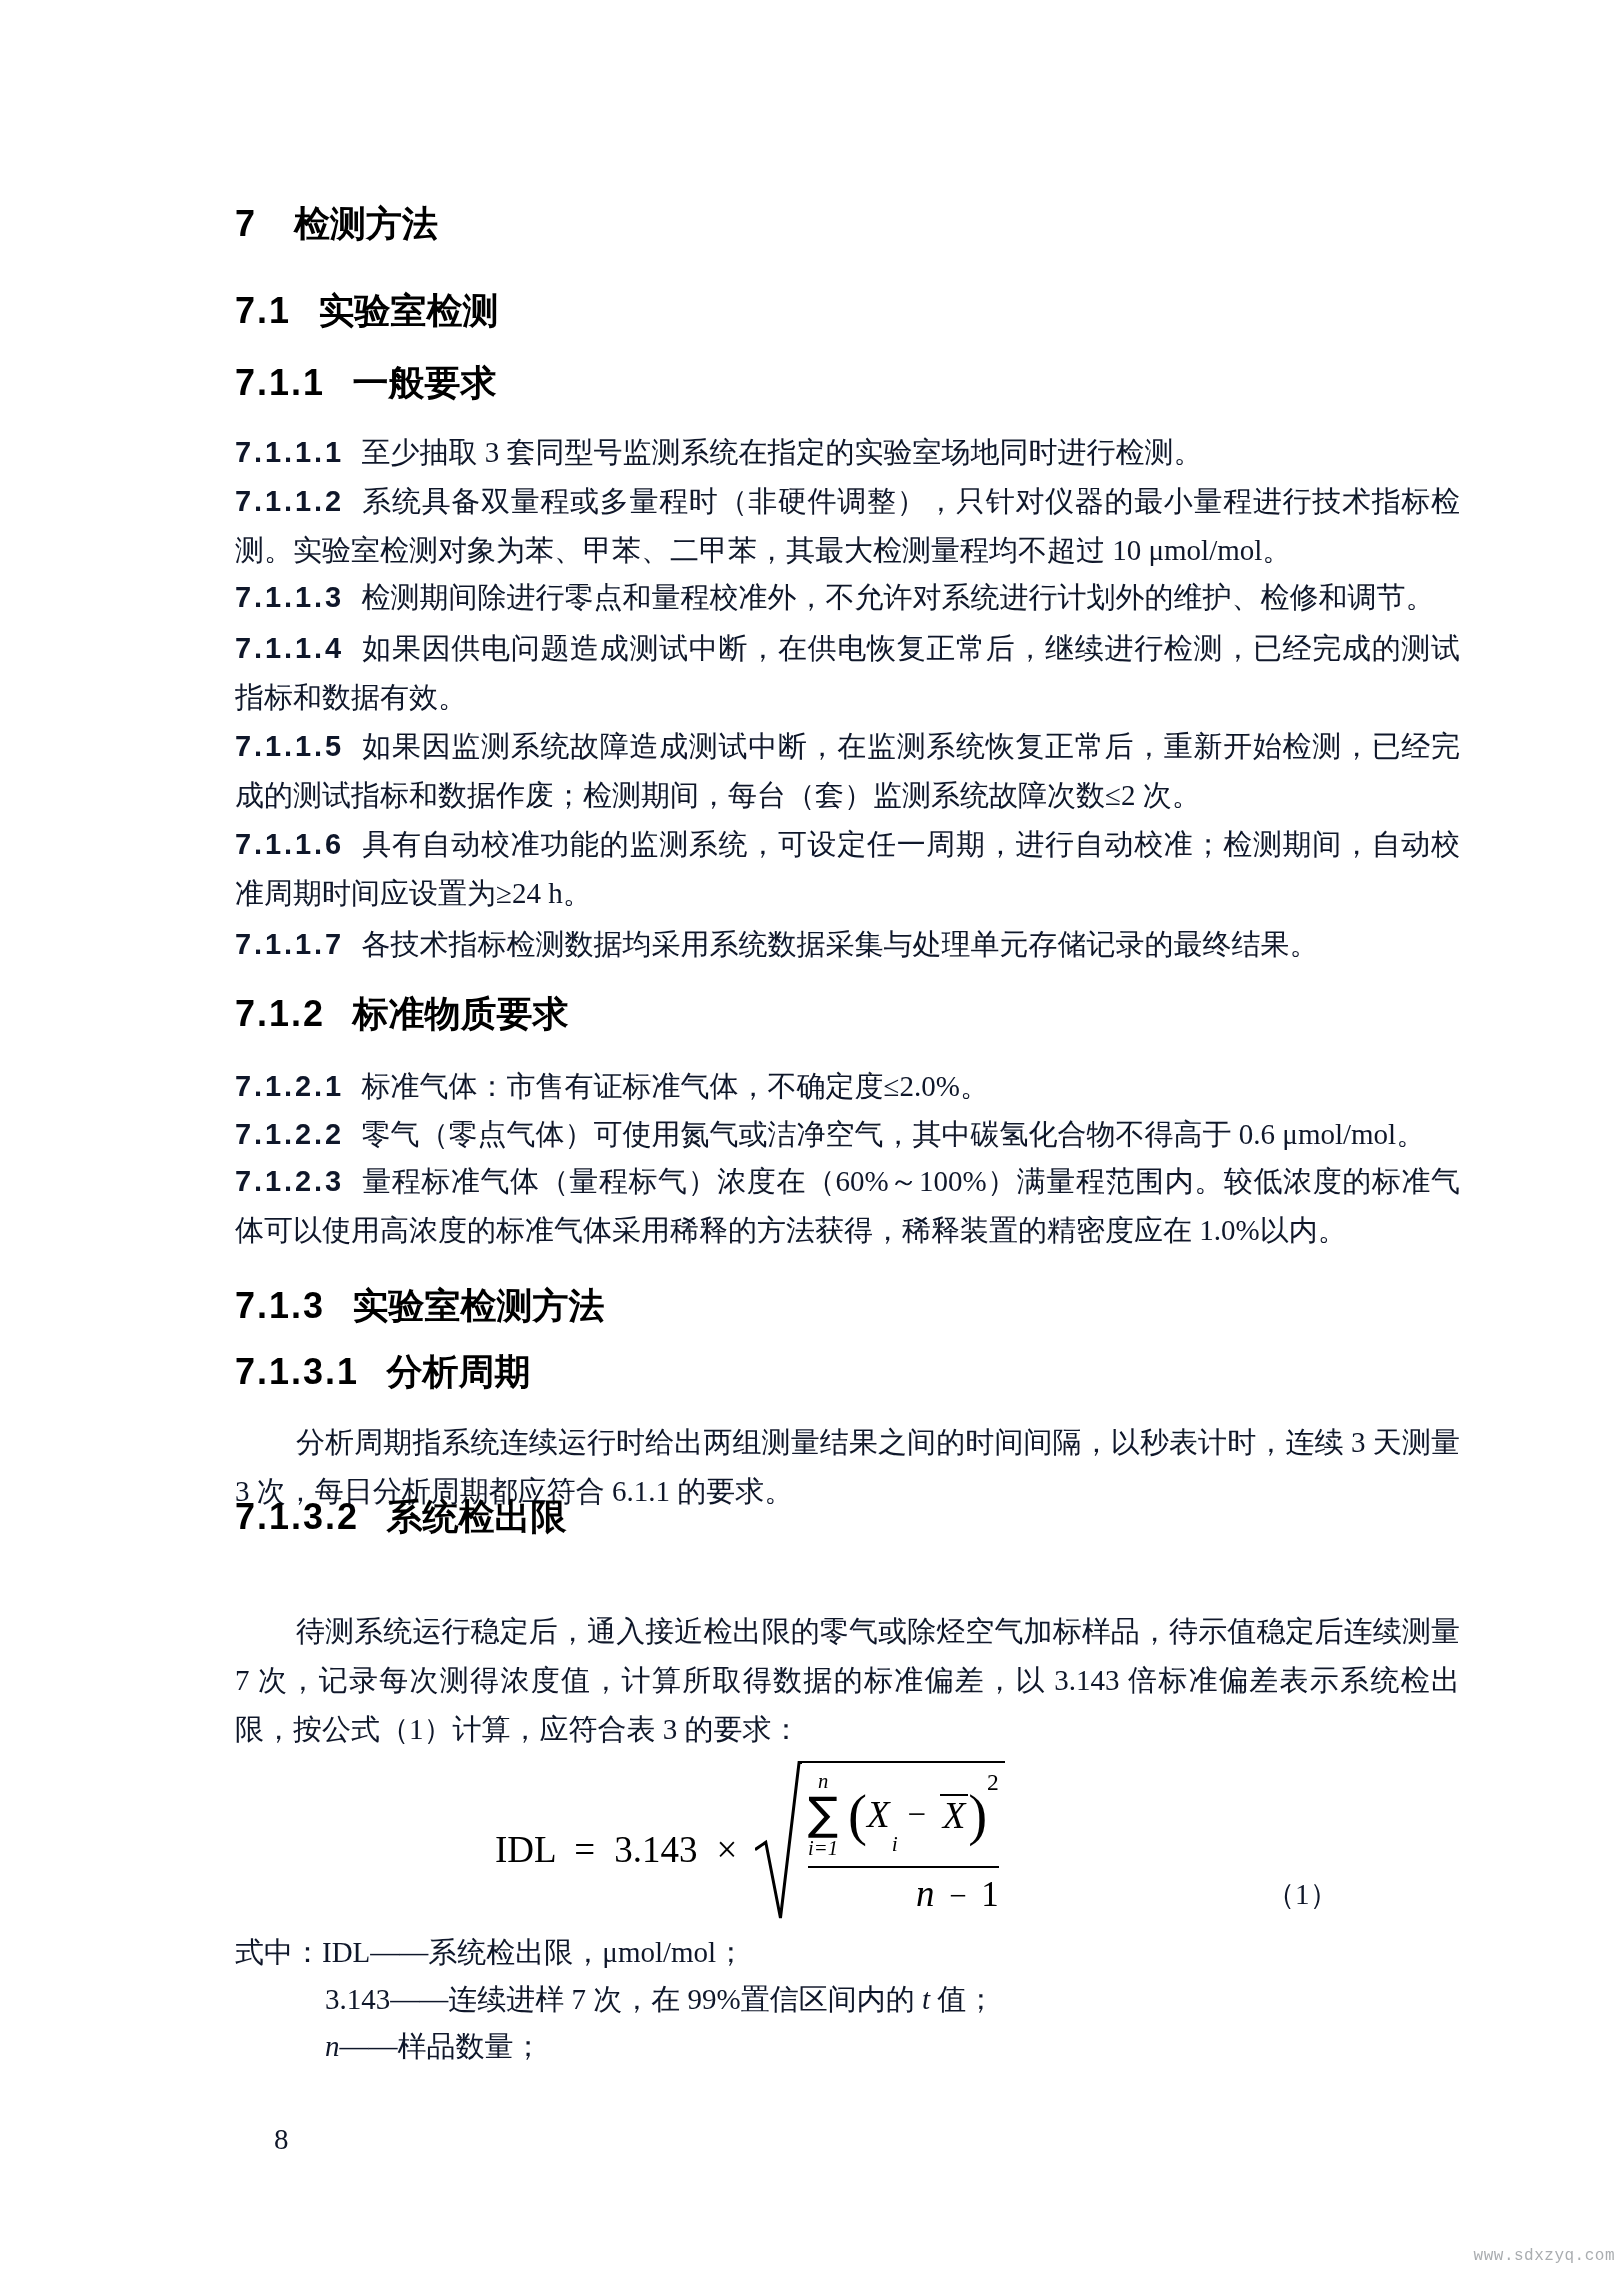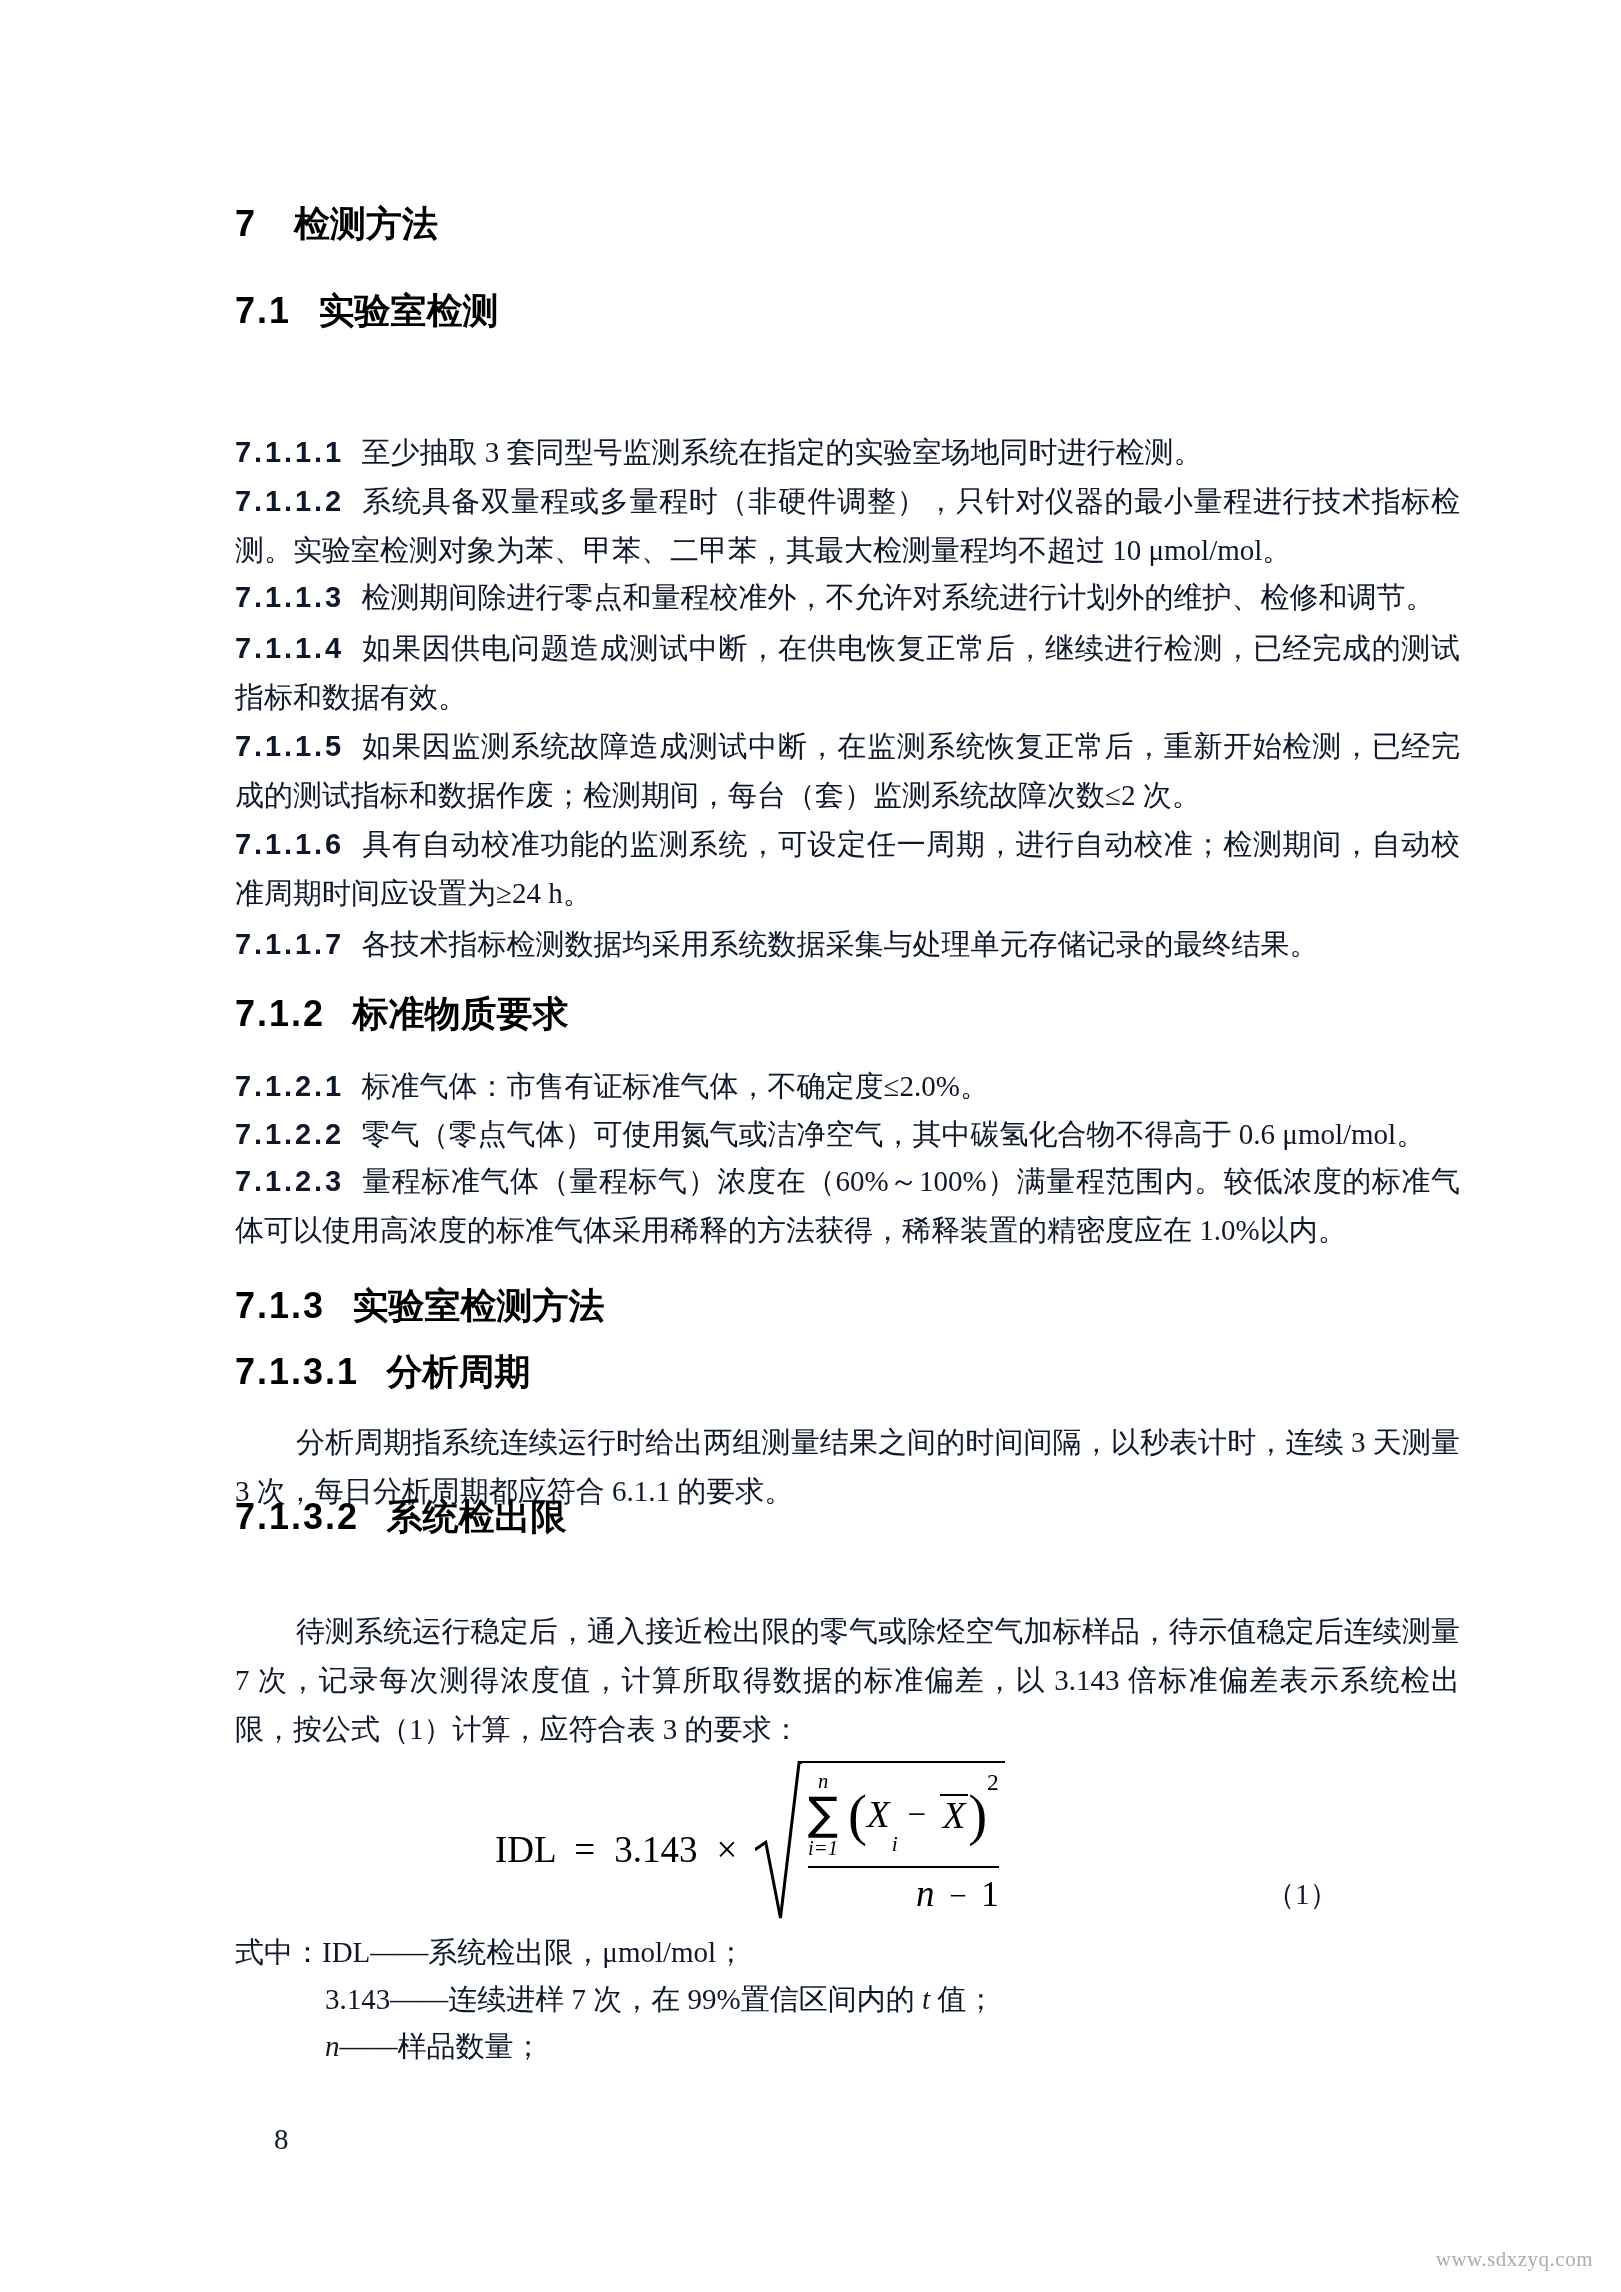--- a/index.html
+++ b/index.html
@@ -50,38 +50,41 @@
   .f-bar { display:inline-block; border-top:2.9px solid #000; padding:1px 2.9px 0 2.9px; margin-left:3.9px; line-height:1.05; }
   .f-sub { font-size:21.6px; font-style:italic; align-self:flex-end; margin:0 0 2px 2px; }
   .f-minus { font-size:33px; margin:0 9.8px; }
   .f-sup { font-size:23.5px; align-self:flex-start; margin-top:-2px; }
   .f-bar-line { border-top:2.9px solid #000; margin-top:7.8px; }
   .f-den { text-align:right; font-size:35px; padding:3.9px 0 5.9px 0; }
   .f-den .f-minus { font-size:31px; margin:0 5.9px; }
   .eqnum { position:absolute; left:1266px; top:1870px; line-height:49px; }
   .pagenum { position:absolute; left:274px; top:2115px; line-height:49px; }
   .watermark {
-    position:absolute; right:28px; top:2247px;
-    font-family:Liberation Serif, serif;
-    font-size:21px; color:#aaadb0; letter-spacing:0.5px;
+    position:absolute; right:6px; top:2247px;
+    font-family:Liberation Mono, monospace;
+    font-size:16px; color:#aaadb0; letter-spacing:0.5px;
   }
 </style>
 </head>
 <body>
 
 <div class="page">
 
   <div class="h lvl1 abs" style="top:199px">
     <span class="hnum">7</span><span>检测方法</span>
   </div>
 
   <div class="h abs" style="top:286px">
     <span class="hnum">7.1</span><span>实验室检测</span>
   </div>
 
+  <div class="h abs" style="top:358px">
+    <span class="hnum">7.1.1</span><span>一般要求</span>
+  </div>
 
   <div class="clause abs" style="top:428px">
     <span class="cnum">7.1.1.1</span><span>至少抽取 3 套同型号监测系统在指定的实验室场地同时进行检测。</span>
   </div>
 
   <div class="clause abs" style="top:477px">
     <span class="cnum">7.1.1.2</span><span>系统具备双量程或多量程时（非硬件调整），只针对仪器的最小量程进行技术指标检测。实验室检测对象为苯、甲苯、二甲苯，其最大检测量程均不超过 10 μmol/mol。</span>
   </div>
 
   <div class="clause abs" style="top:573px">

